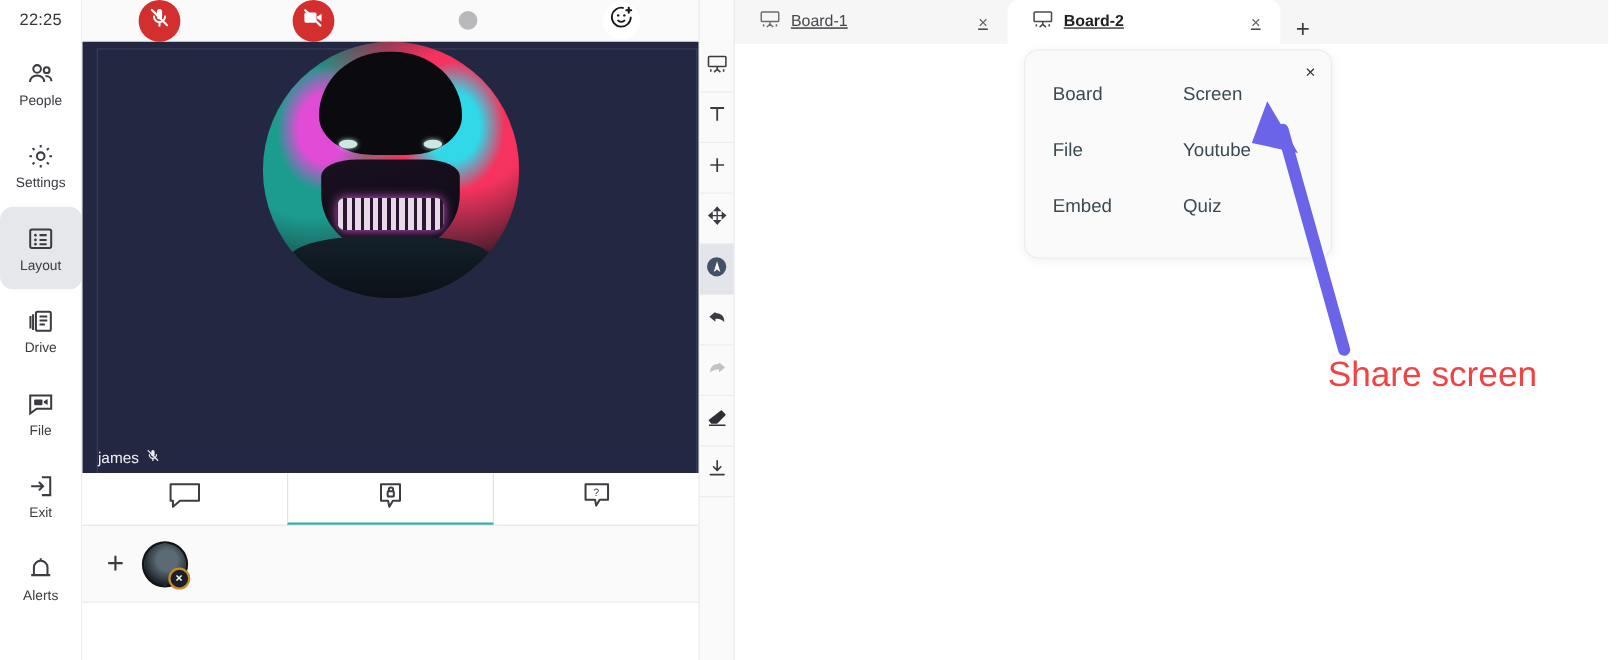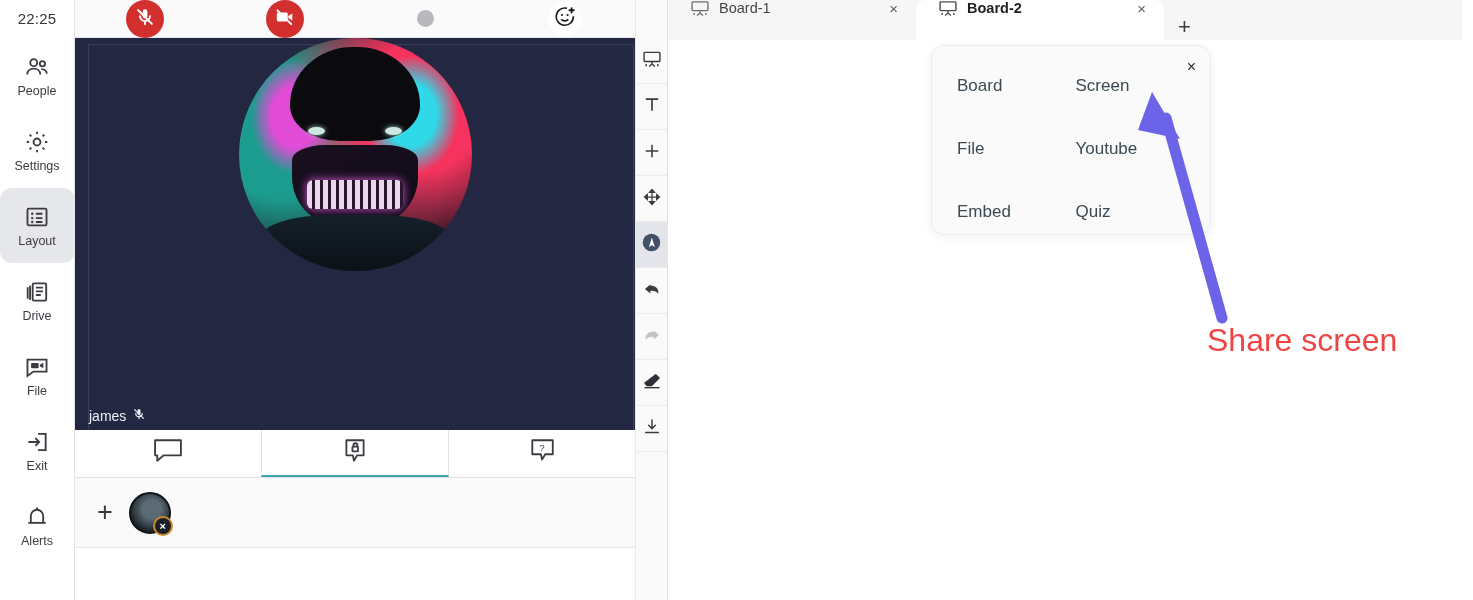--- a/index.html
+++ b/index.html
@@ -147,44 +147,44 @@
     height: 46px; display: flex; align-items: center; justify-content: center;
     border-bottom: 1px solid #ececef; cursor: pointer;
   }
   .tool.active { background: #e4e5ea; }
   .tool.disabled { cursor: default; }
 
   
   .board { flex: 1; position: relative; background: #ffffff; }
   .tabbar { height: 40px; background: #f6f6f7; display: flex; align-items: flex-end; }
   .btab {
-    height: 40px; display: flex; gap: 9px;
+    height: 40px; display: flex; align-items: center; gap: 9px;
     padding: 0 14px 0 22px; cursor: pointer; min-width: 248px;
-    border-top-left-radius: 10px; border-top-right-radius: 10px;
+    border-top-left-radius: 10px; border-top-right-radius: 10px; text-decoration: underline;
   }
   .btab.active { background: #ffffff; }
   .btab .tname { font-size: 14.5px; color: #45454b; flex: 1; }
   .btab.active .tname { font-weight: bold; color: #1f1f24; }
   .tclose { font-size: 15px; color: #5d5d63; padding: 0 4px; cursor: pointer; }
   .tplus { font-size: 22px; color: #3c3c42; padding: 0 14px; cursor: pointer; font-weight: 300; }
   .canvas { position: absolute; left: 0; top: 40px; right: 0; bottom: 0; background: #fff; }
 
   
   .popup {
     position: absolute; left: 263px; top: 5px; width: 280px; height: 190px;
     background: #fafafa; border: 1px solid #ececed; border-radius: 13px;
     box-shadow: 0 2px 10px rgba(0,0,0,.06);
   }
   .popup-close {
     position: absolute; right: 14px; top: 13px; font-size: 16px; color: #2f2f35;
     cursor: pointer; line-height: 1;
   }
   .popup-grid {
     position: absolute; left: 25px; top: 30px; right: 16px;
-    display: grid; grid-template-columns: 1fr 1fr; row-gap: 43px;
+    display: grid; grid-template-columns: 1fr 1fr; row-gap: 31px;
   }
   .popup-grid span { font-size: 17px; color: #3b4a52; cursor: pointer; }
 
   
   .anno { position: absolute; left: 0; top: 0; width: 1473px; height: 600px; pointer-events: none; }
   .anno-text {
     position: absolute; left: 1207px; top: 322px;
     font-size: 32px; color: #ef4444;
   }
 </style>

